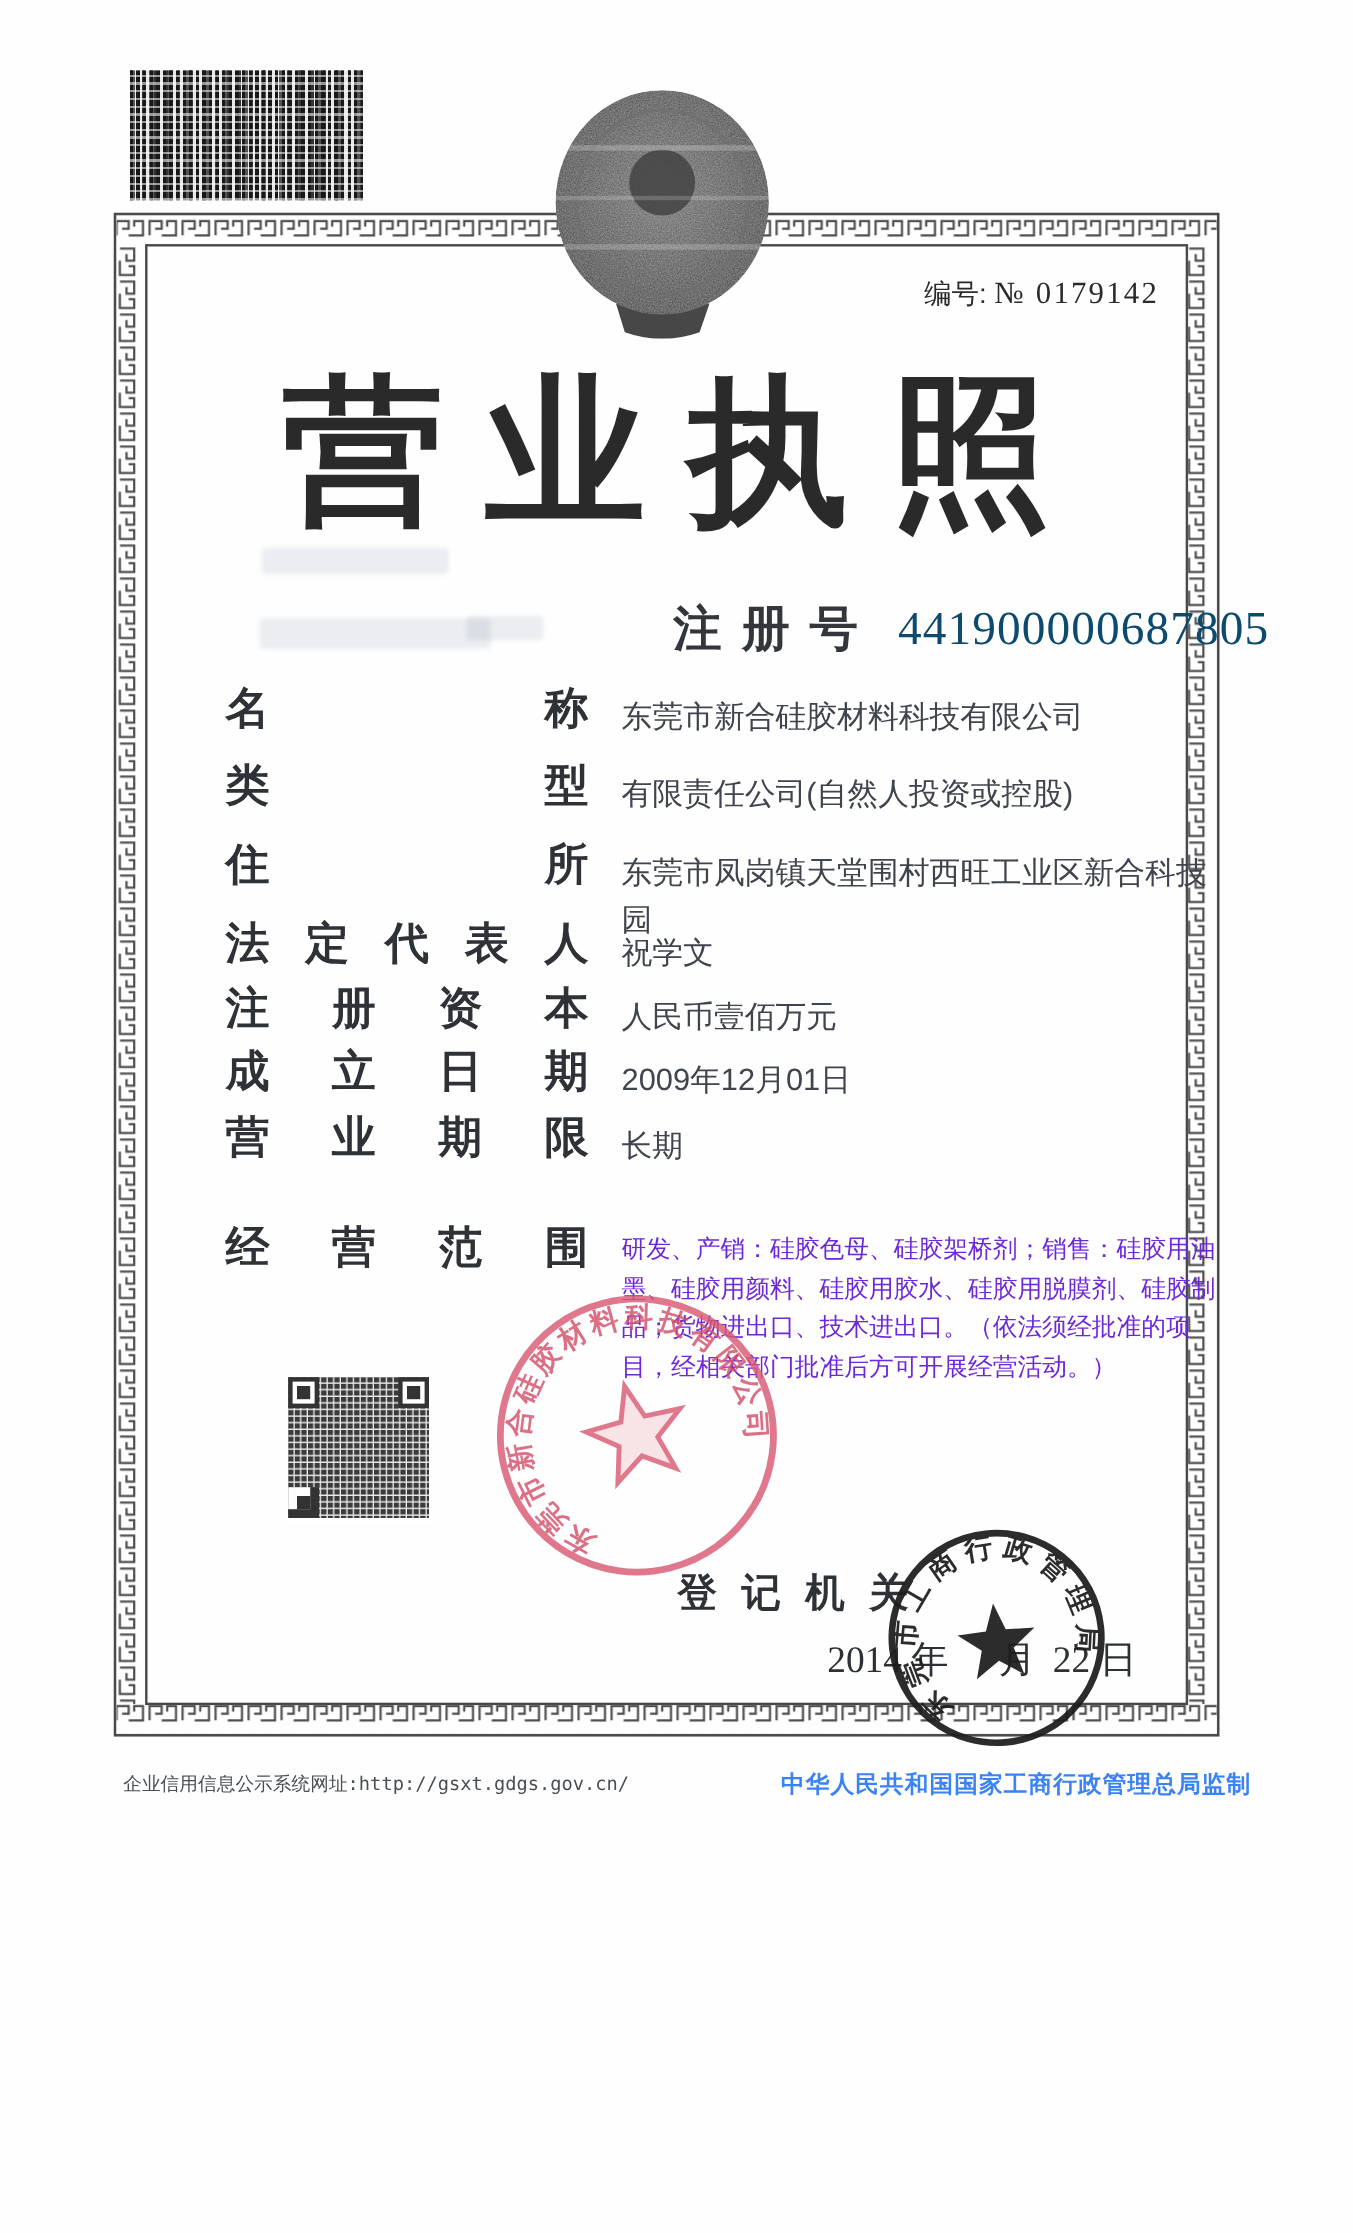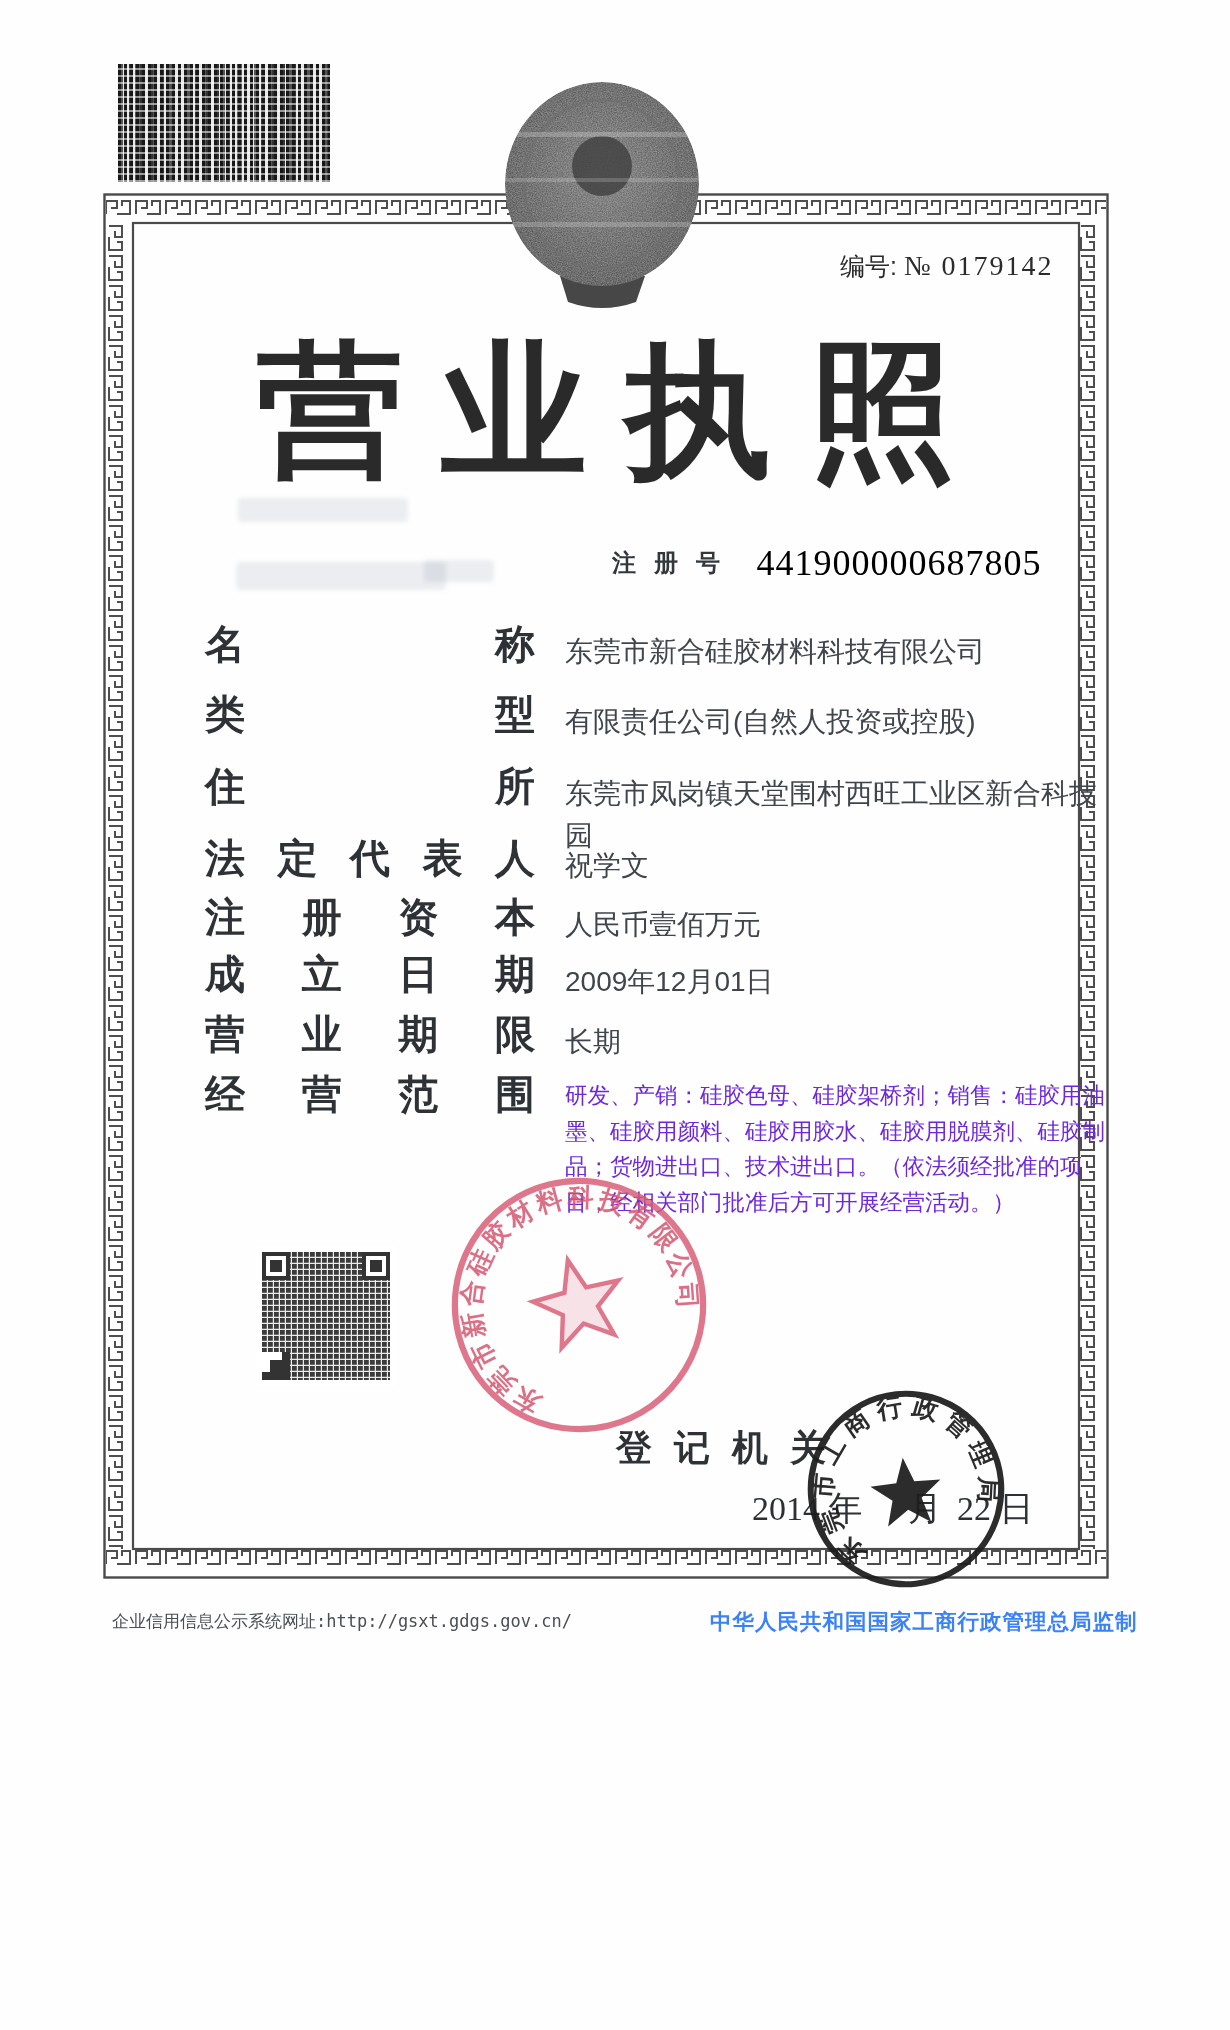--- a/index.html
+++ b/index.html
@@ -27,22 +27,22 @@
 
   .serial{left:840px;top:250px;font-size:25px;color:#2b2b2b;z-index:4;}
   .serial .no{font-family:"Liberation Serif",serif;font-weight:400;font-size:28px;letter-spacing:2px;}
 
   .title{
     left:122px;top:338px;width:1006px;text-align:center;font-size:146px;line-height:1;
     font-weight:800;letter-spacing:38px;color:rgba(26,26,26,.93);z-index:2;
   }
 
   .regline{left:612px;top:542px;z-index:2;white-space:nowrap;}
-  .regline .lbl{font-size:24px;font-weight:600;letter-spacing:18px;color:#33373c;vertical-align:middle;}
-  .regline .num{font-family:"Liberation Serif",serif;font-size:36px;color:#000000;margin-left:14px;vertical-align:middle;letter-spacing:1px;}
+  .regline .lbl{font-size:44px;font-weight:600;letter-spacing:18px;color:#33373c;vertical-align:middle;}
+  .regline .num{font-family:"Liberation Serif",serif;font-size:43px;color:#0c4a6e;margin-left:14px;vertical-align:middle;letter-spacing:1px;}
 
   .row{position:absolute;left:205px;width:900px;z-index:2;display:flex;align-items:flex-start;}
   .row-label{
     width:330px;flex:0 0 330px;font-size:40px;font-weight:600;color:#2e3236;
     text-align:justify;text-align-last:justify;line-height:1.1;
   }
   .row-value{margin-left:30px;font-size:28px;color:#40454d;padding-top:9px;line-height:1.5;}
   .row-value.scope{font-size:22.5px;width:615px;padding-top:6px;line-height:1.58;color:#6d28d9;}
 
   .qr{left:256px;top:1246px;z-index:2;}
@@ -150,21 +150,21 @@
     <div class="row-value">人民币壹佰万元</div>
   </div>
   <div class="row" style="top:952px">
     <div class="row-label">成立日期</div>
     <div class="row-value">2009年12月01日</div>
   </div>
   <div class="row" style="top:1012px">
     <div class="row-label">营业期限</div>
     <div class="row-value">长期</div>
   </div>
-  <div class="row" style="top:1072px">
+  <div class="row" style="top:1112px">
     <div class="row-label">经营范围</div>
     <div class="row-value scope">研发、产销：硅胶色母、硅胶架桥剂；销售：硅胶用油墨、硅胶用颜料、硅胶用胶水、硅胶用脱膜剂、硅胶制品；货物进出口、技术进出口。（依法须经批准的项目，经相关部门批准后方可开展经营活动。）</div>
   </div>
 
   <svg class="abs qr" width="140" height="140" viewBox="0 0 140 140">
     <defs>
       <filter id="qrNoise">
         <feTurbulence type="fractalNoise" baseFrequency="0.45" numOctaves="2" seed="11" result="t"></feTurbulence>
         <feColorMatrix in="t" type="matrix" values="0 0 0 0 0  0 0 0 0 0  0 0 0 0 0  4 4 4 0 -2" result="m"></feColorMatrix>
         <feComponentTransfer in="m" result="b">

